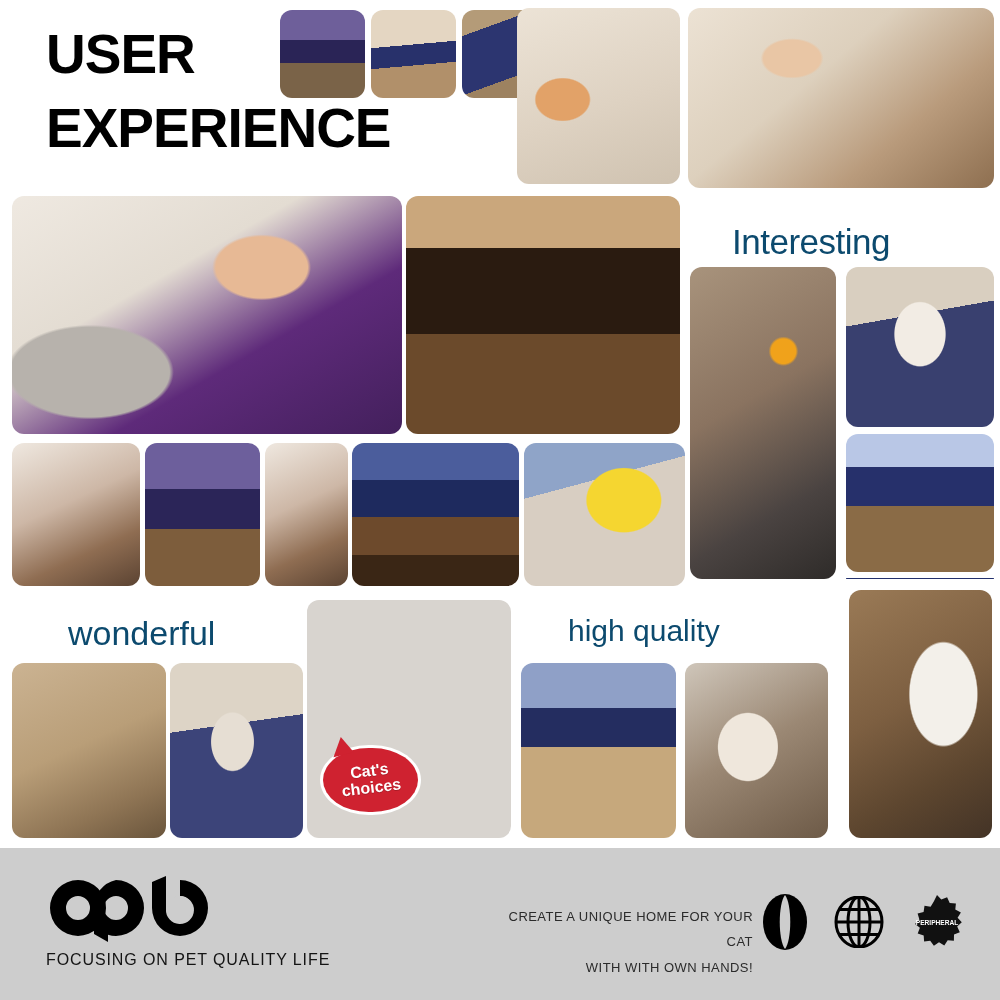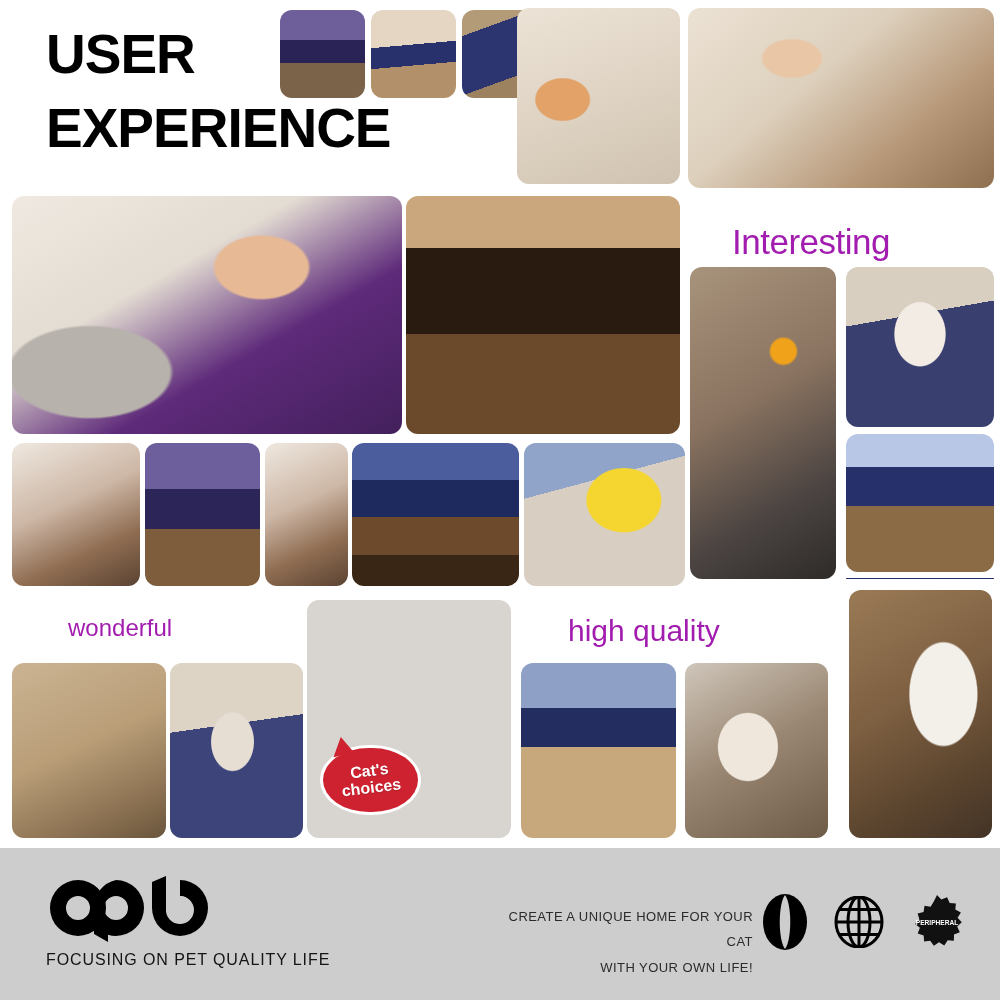--- a/index.html
+++ b/index.html
@@ -16,23 +16,23 @@
 
   
   .headline{
     position:absolute;left:46px;top:28px;width:470px;
     font-size:55px;line-height:0.95;font-weight:bold;letter-spacing:-1px;
     color:#000;font-family:"Liberation Sans", sans-serif;
   }
   .headline .l2{display:block;margin-top:22px;}
 
   
-  .cap{position:absolute;color:#a21caf;font-weight:normal;}
+  .cap{position:absolute;color:#0c4a6e;font-weight:normal;}
   .cap-interesting{left:732px;top:222px;font-size:35px;letter-spacing:-.5px;}
-  .cap-wonderful{left:68px;top:614px;font-size:24px;}
+  .cap-wonderful{left:68px;top:614px;font-size:34px;}
   .cap-highquality{left:568px;top:614px;font-size:30px;}
 
   
   .footer{position:absolute;left:0;top:848px;width:1000px;height:152px;background:#cdcdcd;}
   .logo-wrap{position:absolute;left:46px;top:28px;}
   .logo-mark{width:205px;height:66px;display:block;}
   .logo-tag{margin-top:9px;font-size:16px;letter-spacing:.9px;color:#141414;}
   .foot-copy{position:absolute;left:505px;top:56px;width:248px;text-align:right;
              font-size:13px;line-height:1.95;letter-spacing:.45px;color:#2b2b2b;}
   .foot-icons{position:absolute;left:762px;top:45px;display:flex;gap:26px;align-items:center;}
@@ -168,21 +168,21 @@
         <path d="M70 4a28 28 0 0 1 28 28 28 28 0 0 1-28 28 27 27 0 0 1-8-1.2V66l-14-8V32A28 28 0 0 1 70 4zm0 16a12 12 0 1 0 0 24 12 12 0 0 0 0-24z" fill="#000"></path>
 
         <path d="M134 4a28 28 0 1 1 0 56 28 28 0 0 1-28-28V6l14-6v33a14 14 0 1 0 14-13z" fill="#000"></path>
         <circle cx="134" cy="32" r="12" fill="#cdcdcd"></circle>
       </svg>
       <div class="logo-tag">FOCUSING ON PET QUALITY LIFE</div>
     </div>
 
     <div class="foot-copy">
       <div>CREATE A UNIQUE HOME FOR YOUR CAT</div>
-      <div>WITH YOUR OWN LIFE!</div>
+      <div>WITH WITH OWN HANDS!</div>
     </div>
 
     <div class="foot-icons">
       <svg width="46" height="58" viewBox="0 0 46 58">
         <ellipse cx="23" cy="29" rx="22" ry="28" fill="#000"></ellipse>
         <path d="M23 2c7 9 7 45 0 54-7-9-7-45 0-54z" fill="#cdcdcd"></path>
       </svg>
       <svg width="50" height="52" viewBox="0 0 50 52">
         <ellipse cx="25" cy="26" rx="23" ry="25" fill="none" stroke="#000" stroke-width="3"></ellipse>
         <ellipse cx="25" cy="26" rx="11" ry="25" fill="none" stroke="#000" stroke-width="3"></ellipse>

